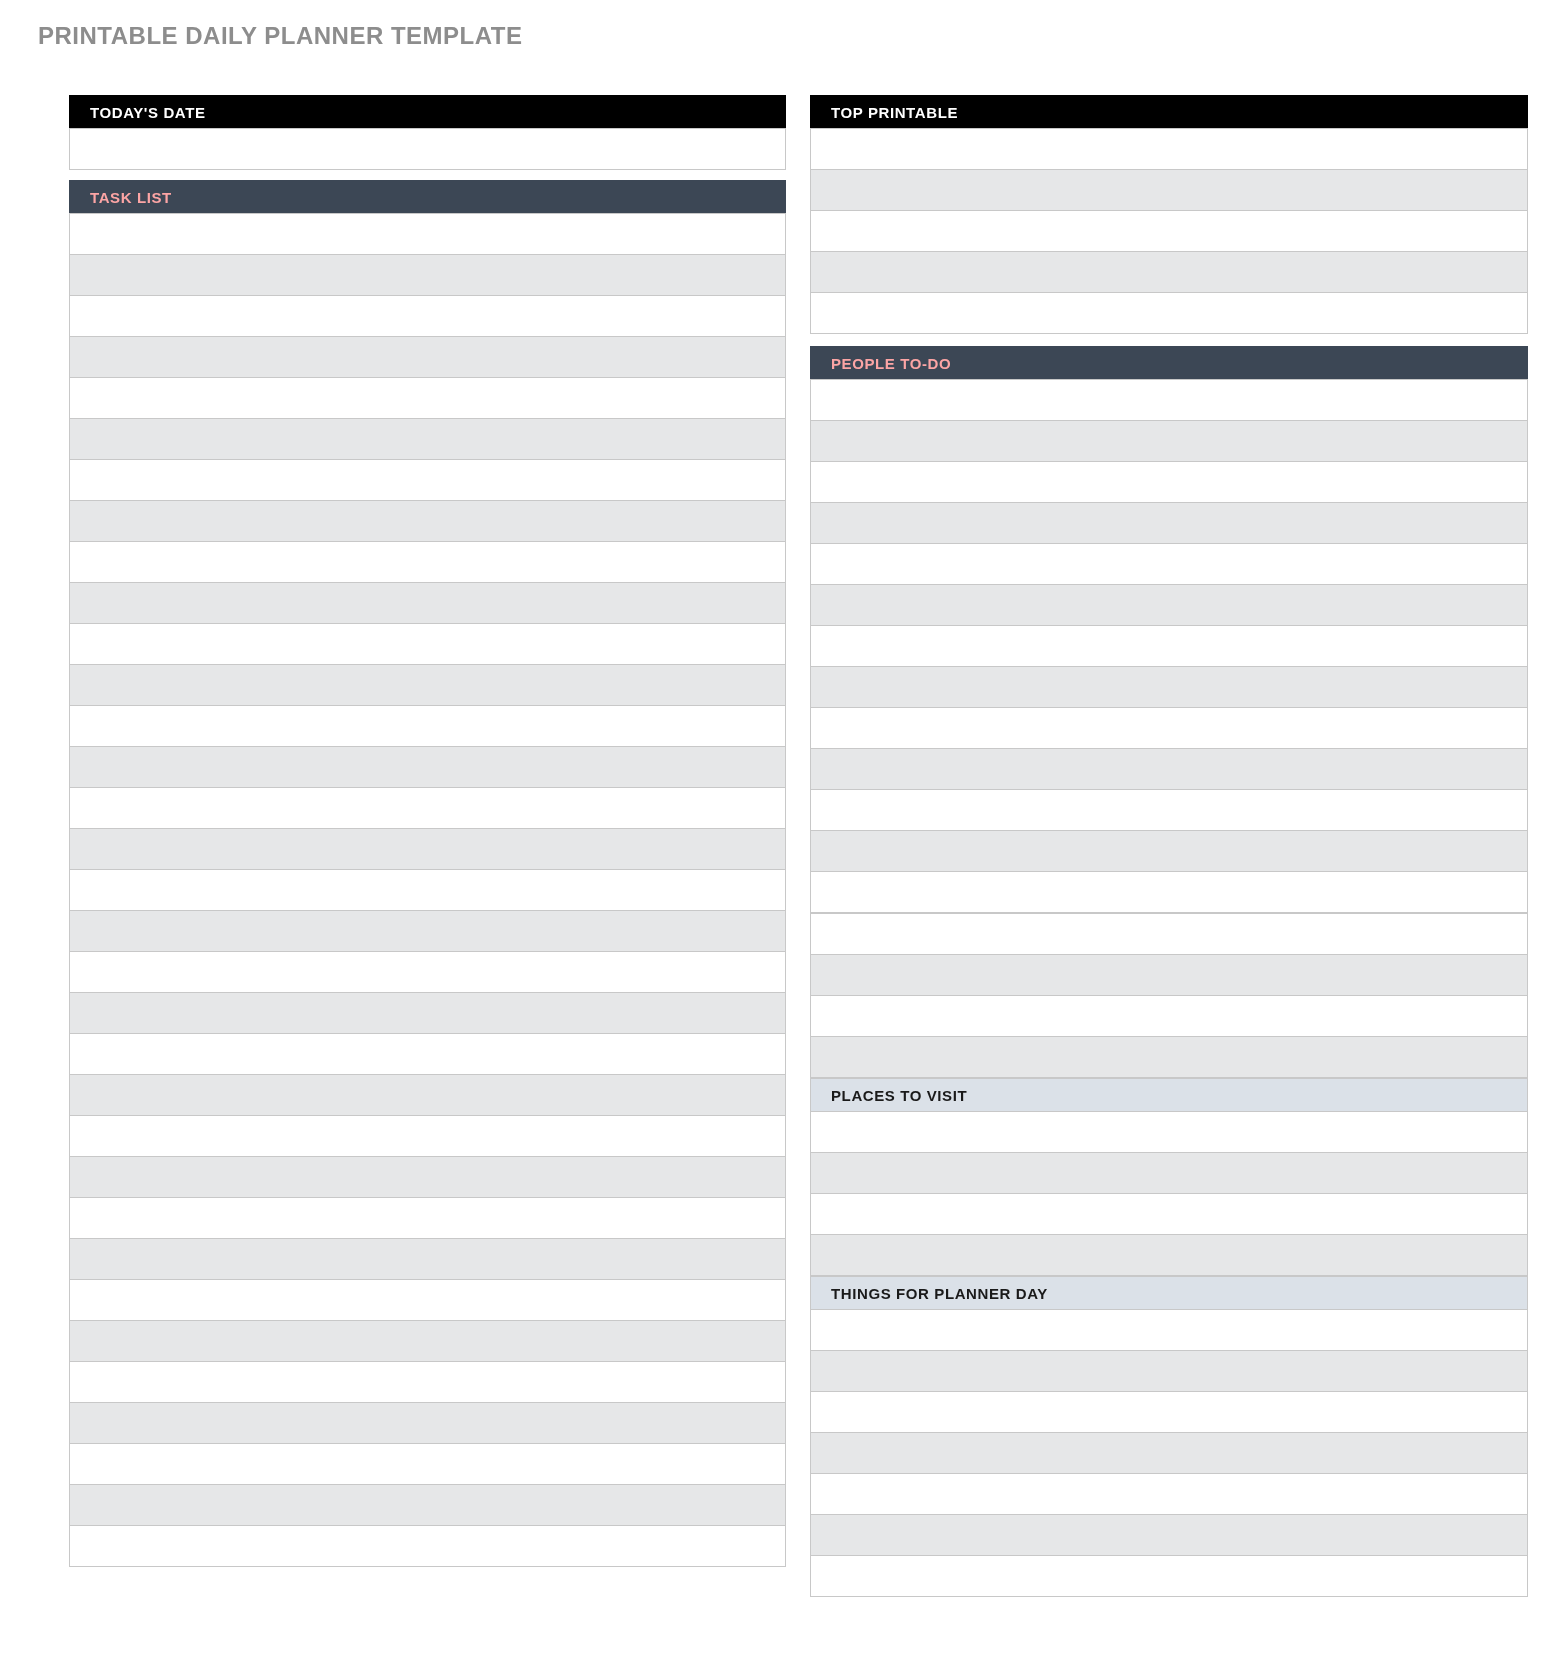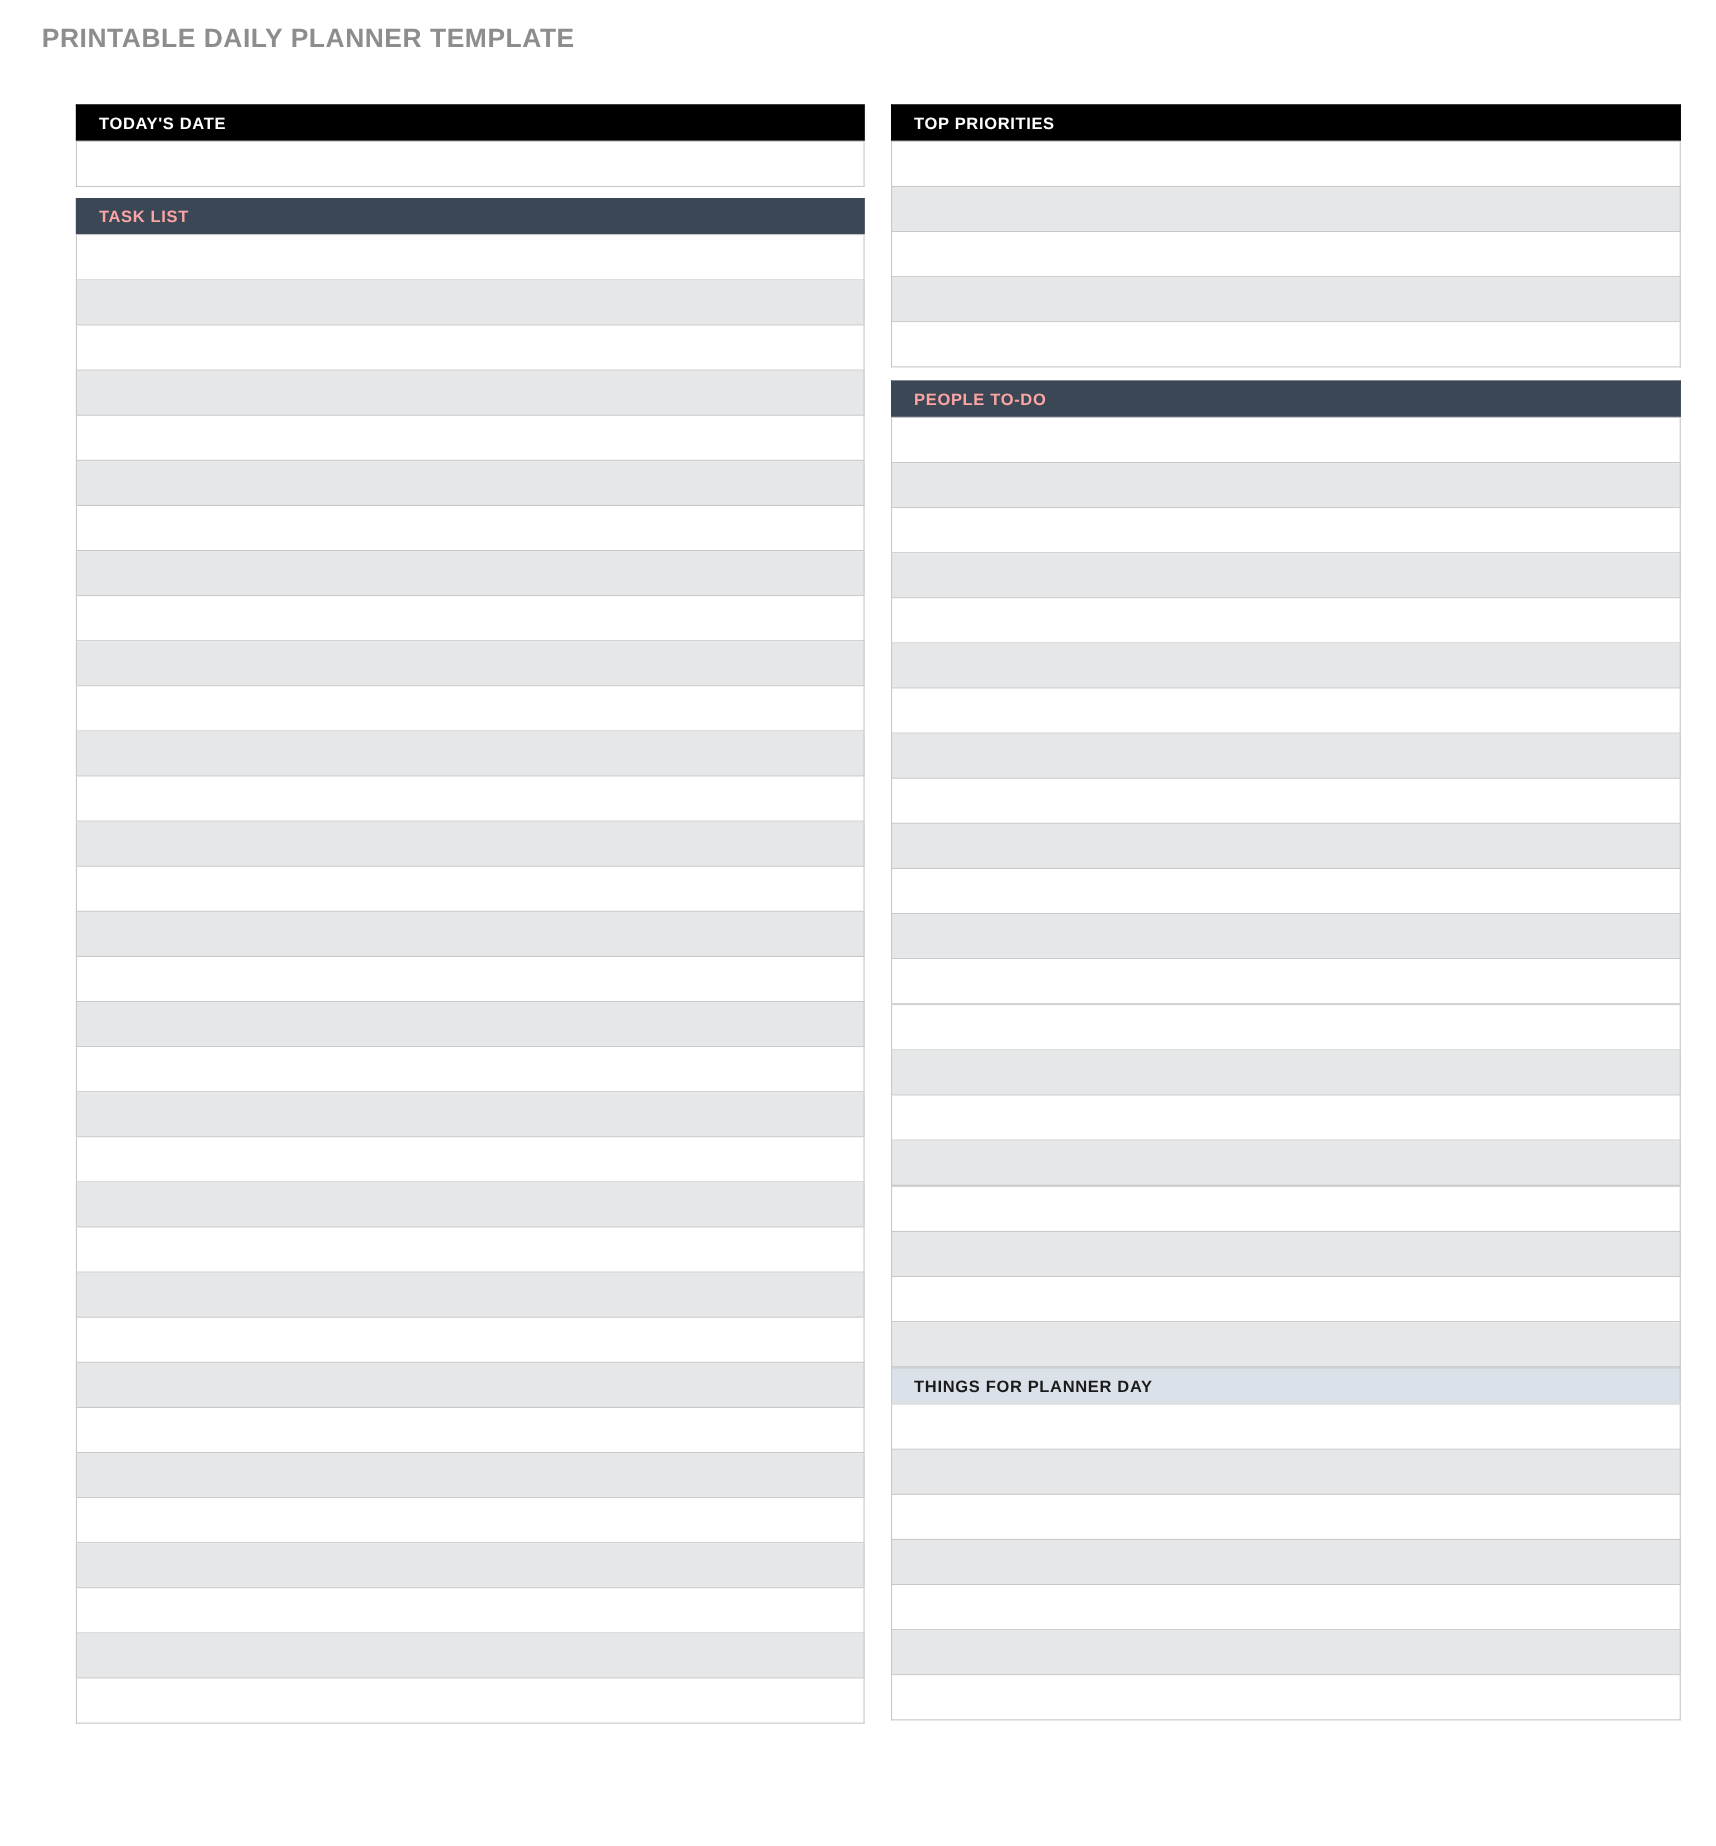--- a/index.html
+++ b/index.html
@@ -145,21 +145,21 @@
             <div class="row alt"></div>
             <div class="row"></div>
           </div>
       </div>
 
     </div>
 
     <div class="col-right">
 
       <div class="block">
-        <div class="bar bar-black">TOP PRIORITIES</div>
+        <div class="bar bar-black">TOP PRINTABLE</div>
         <div class="rows">
             <div class="row"></div>
             <div class="row alt"></div>
             <div class="row"></div>
             <div class="row alt"></div>
             <div class="row"></div>
           </div>
       </div>
 
       <div class="spacer-12"></div>
@@ -186,20 +186,21 @@
       <div class="block">
         <div class="rows">
             <div class="row"></div>
             <div class="row alt"></div>
             <div class="row"></div>
             <div class="row alt"></div>
           </div>
       </div>
 
       <div class="block">
+        <div class="bar bar-light">PLACES TO VISIT</div>
         <div class="rows">
             <div class="row"></div>
             <div class="row alt"></div>
             <div class="row"></div>
             <div class="row alt"></div>
           </div>
       </div>
 
       <div class="block">
         <div class="bar bar-light">THINGS FOR PLANNER DAY</div>

